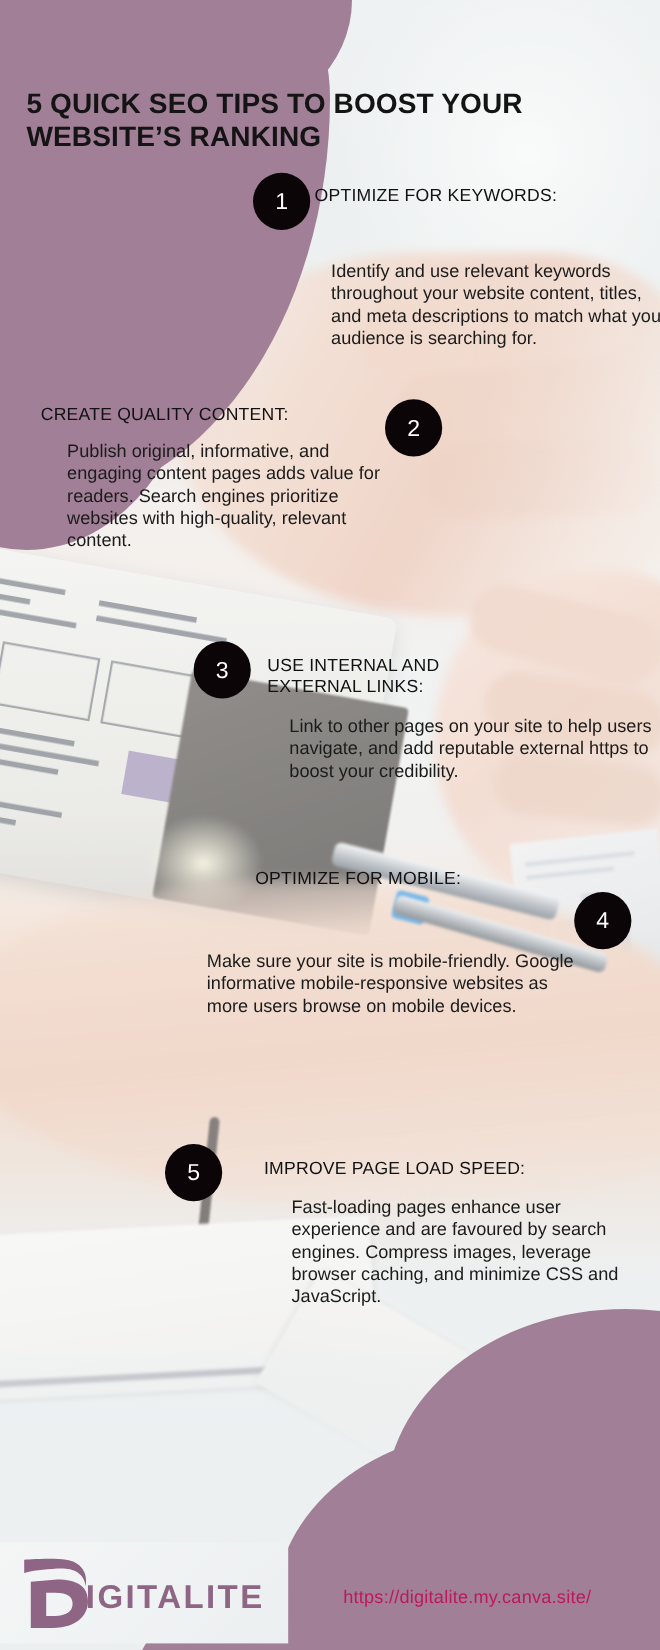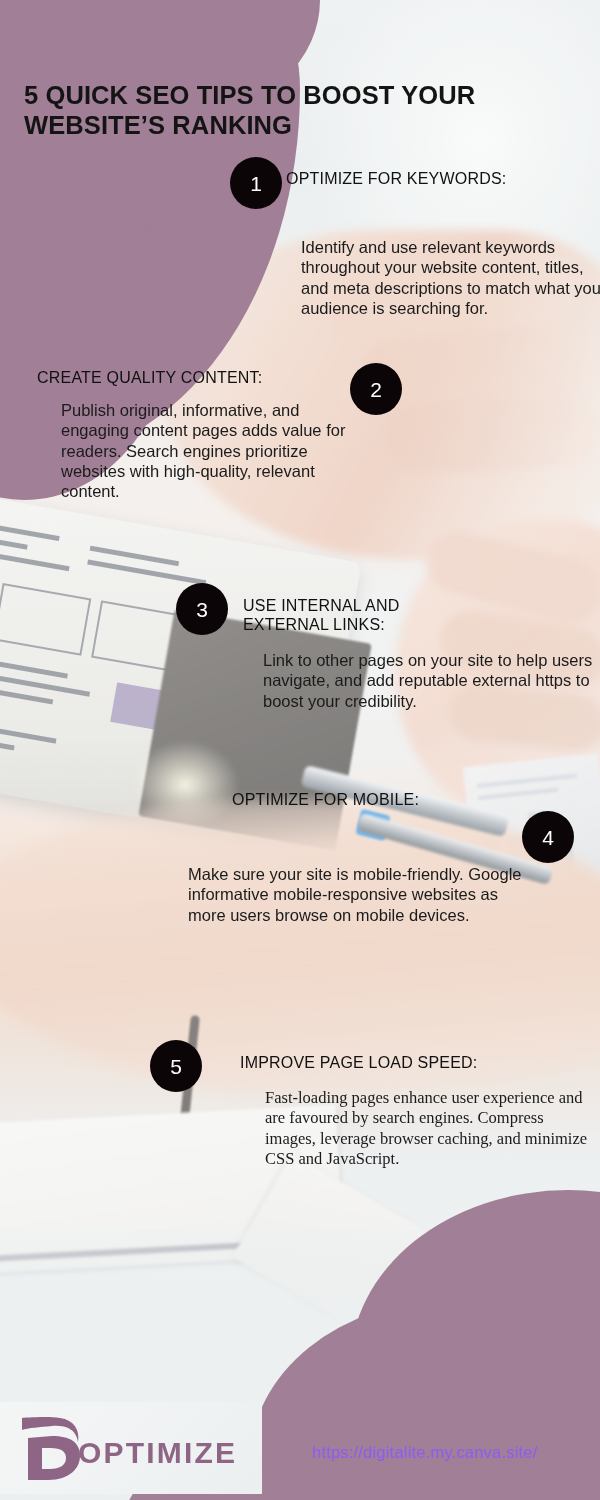--- a/index.html
+++ b/index.html
@@ -255,38 +255,38 @@
   #tip3 .badge{left:148px; top:583px;}
   #tip3 .tip-head{left:215px; top:597px; width:300px;}
   #tip3 .tip-body{left:235px; top:650px; width:350px;}
 
   #tip4 .badge{left:494px; top:811px;}
   #tip4 .tip-head{left:204px; top:791px; width:300px;}
   #tip4 .tip-body{left:160px; top:864px; width:350px;}
 
   #tip5 .badge{left:122px; top:1040px;}
   #tip5 .tip-head{left:188px; top:1054px; width:340px;margin-left:24px;}
-  #tip5 .tip-body{left:237px; top:1088px; width:330px;font-family:Liberation Serif, serif;}
+  #tip5 .tip-body{left:237px; top:1088px; width:330px;}
 
   
   .logo-panel{
     position:absolute; left:0px; top:1402px; width:262px; height:92px;
     background:linear-gradient(135deg,#f4f6f6,#eceff0);
   }
   .logo-mark{
     position:absolute; left:18px; top:1412px; width:72px; height:74px;
   }
   .logo-word{
     position:absolute; left:78px; top:1436px;
     font-size:30px; font-weight:bold; letter-spacing:2.2px;
     color:var(--purple-dark,#8f6586);
   }
   .site-url{
     position:absolute; left:312px; top:1443px;
-    font-size:16.5px; color:#8b5cf6; letter-spacing:.2px;
+    font-size:16.5px; color:#be185d; letter-spacing:.2px;
   }
 </style>
 </head>
 <body>
 
 <div class="canvas">
 
   <div class="bg-base"></div>
   <div class="bg-light-ur"></div>
 
@@ -386,17 +386,17 @@
       <div class="tip-body">Fast-loading pages enhance user experience and are favoured by search engines. Compress images, leverage browser caching, and minimize CSS and JavaScript.</div>
     </div>
 
     <div class="logo-panel"></div>
     <div class="logo-mark">
       <svg viewBox="0 0 72 74" width="72" height="74" aria-hidden="true">
         <path d="M4 6 C4 6, 30 4, 42 6 C56 8, 62 18, 60 30 C58 16, 46 13, 34 14 C22 15, 10 16, 4 18 Z" fill="#8f6586"></path>
         <path d="M10 26 L10 68 L30 68 C52 68, 62 56, 62 44 C62 30, 52 24, 34 24 L10 26 Z M24 36 L32 36 C44 36, 48 40, 48 46 C48 53, 42 57, 32 57 L24 57 Z" fill="#8f6586"></path>
       </svg>
     </div>
-    <div class="logo-word">OPTIMIZE</div>
+    <div class="logo-word">IGITALITE</div>
 
     <div class="site-url">https://digitalite.my.canva.site/</div>
   </div>
 </div>
 
 </body></html>

